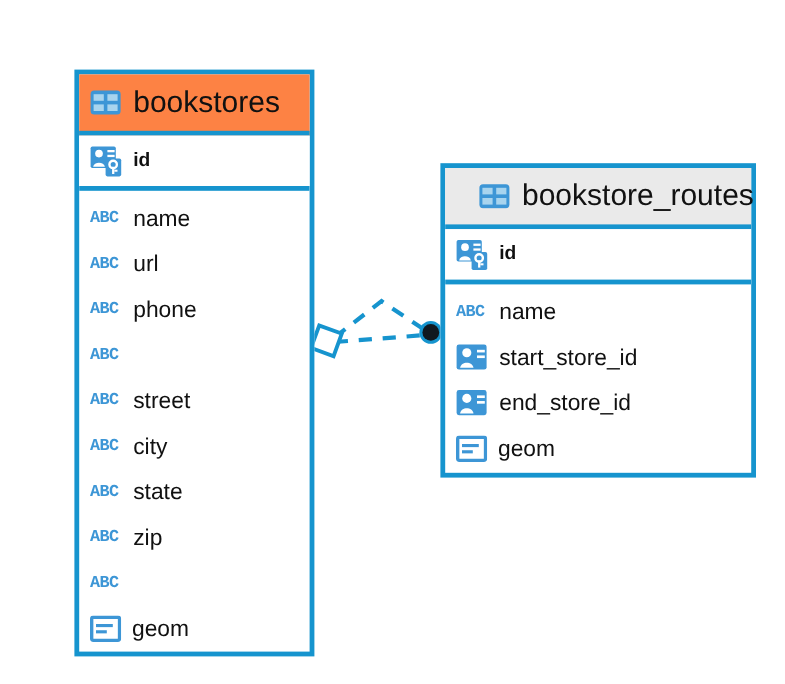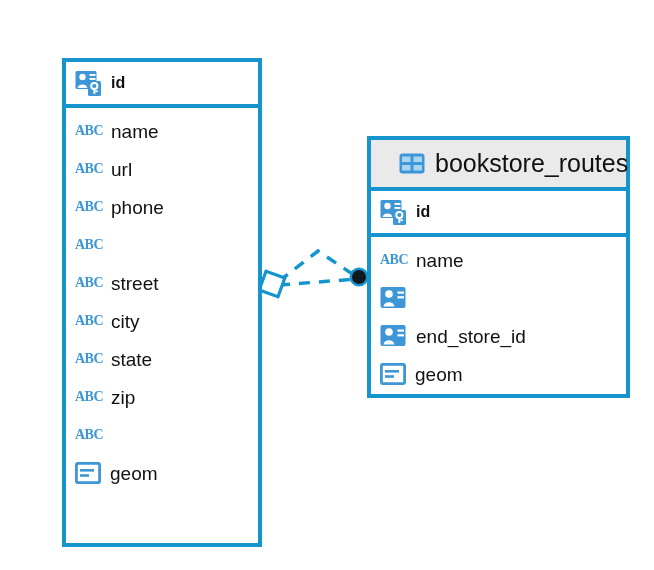--- a/index.html
+++ b/index.html
@@ -71,21 +71,21 @@
 
   
   .ico-table{width:26px;height:21px;}
   
   .ico-pk{width:27px;height:27px;}
   
   .ico-fk{width:27px;height:24px;}
   
   .ico-abc{
     width:27px;height:20px;
-    font-family:Liberation Serif, serif;
+    font-family:Liberation Mono, monospace;
     font-size:14px;
     font-weight:bold;
     letter-spacing:-0.5px;
     color:#3d96d6;
     line-height:20px;
     text-align:left;
   }
   
   .ico-geom{width:26px;height:22px;}
 
@@ -108,20 +108,30 @@
     </g>
 
     <g>
       <circle cx="359" cy="277" r="9.5" fill="#1694ce"></circle>
       <circle cx="359" cy="277" r="7" fill="#101820"></circle>
     </g>
   </svg>
 
   <div class="entity" id="entity-bookstores" style="left:62px;top:58px;width:200px;height:489px;">
 
+    <div class="entity-header hdr-orange">
+      <svg class="ico ico-table" viewBox="0 0 26 21">
+        <rect x="0.5" y="0.5" width="25" height="20" rx="3" fill="#3d96d6"></rect>
+        <rect x="3" y="3.5" width="8.5" height="5.5" fill="#a8d4ee"></rect>
+        <rect x="14.5" y="3.5" width="8.5" height="5.5" fill="#a8d4ee"></rect>
+        <rect x="3" y="12" width="8.5" height="5.5" fill="#a8d4ee"></rect>
+        <rect x="14.5" y="12" width="8.5" height="5.5" fill="#a8d4ee"></rect>
+      </svg>
+      <span class="entity-title">bookstores</span>
+    </div>
 
     <div class="pk-row">
       <svg class="ico ico-pk" viewBox="0 0 27 27">
         <rect x="0.5" y="1" width="21" height="18" rx="1.5" fill="#3d96d6"></rect>
         <circle cx="7.5" cy="7" r="3.2" fill="#ffffff"></circle>
         <path d="M2.6 18 C3.3 13.4 11.7 13.4 12.4 18 Z" fill="#ffffff"></path>
         <rect x="14.5" y="4" width="6" height="1.9" fill="#ffffff"></rect>
         <rect x="14.5" y="8" width="6" height="1.9" fill="#ffffff"></rect>
         <rect x="13" y="11" width="13" height="15" rx="1.5" fill="#3d96d6"></rect>
         <circle cx="19.3" cy="16" r="3.1" fill="none" stroke="#ffffff" stroke-width="2"></circle>
@@ -224,20 +234,21 @@
       </div>
 
       <div class="field-row">
         <svg class="ico ico-fk" viewBox="0 0 27 24">
           <rect x="0.5" y="1" width="25" height="21" rx="2" fill="#3d96d6"></rect>
           <circle cx="9" cy="8" r="3.8" fill="#ffffff"></circle>
           <path d="M3.4 20.5 C4.2 14.8 13.8 14.8 14.6 20.5 Z" fill="#ffffff"></path>
           <rect x="17.5" y="5.5" width="6.5" height="2.2" fill="#ffffff"></rect>
           <rect x="17.5" y="10.2" width="6.5" height="2.2" fill="#ffffff"></rect>
         </svg>
+        <span class="field-label">start_store_id</span>
       </div>
 
       <div class="field-row">
         <svg class="ico ico-fk" viewBox="0 0 27 24">
           <rect x="0.5" y="1" width="25" height="21" rx="2" fill="#3d96d6"></rect>
           <circle cx="9" cy="8" r="3.8" fill="#ffffff"></circle>
           <path d="M3.4 20.5 C4.2 14.8 13.8 14.8 14.6 20.5 Z" fill="#ffffff"></path>
           <rect x="17.5" y="5.5" width="6.5" height="2.2" fill="#ffffff"></rect>
           <rect x="17.5" y="10.2" width="6.5" height="2.2" fill="#ffffff"></rect>
         </svg>

